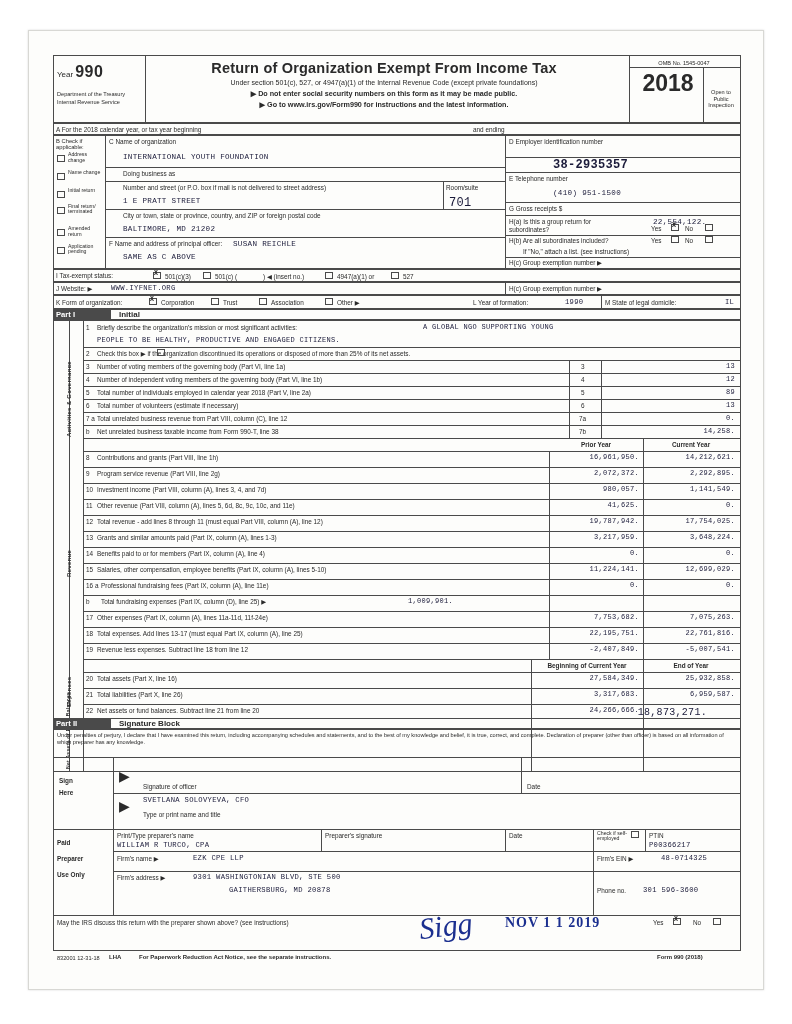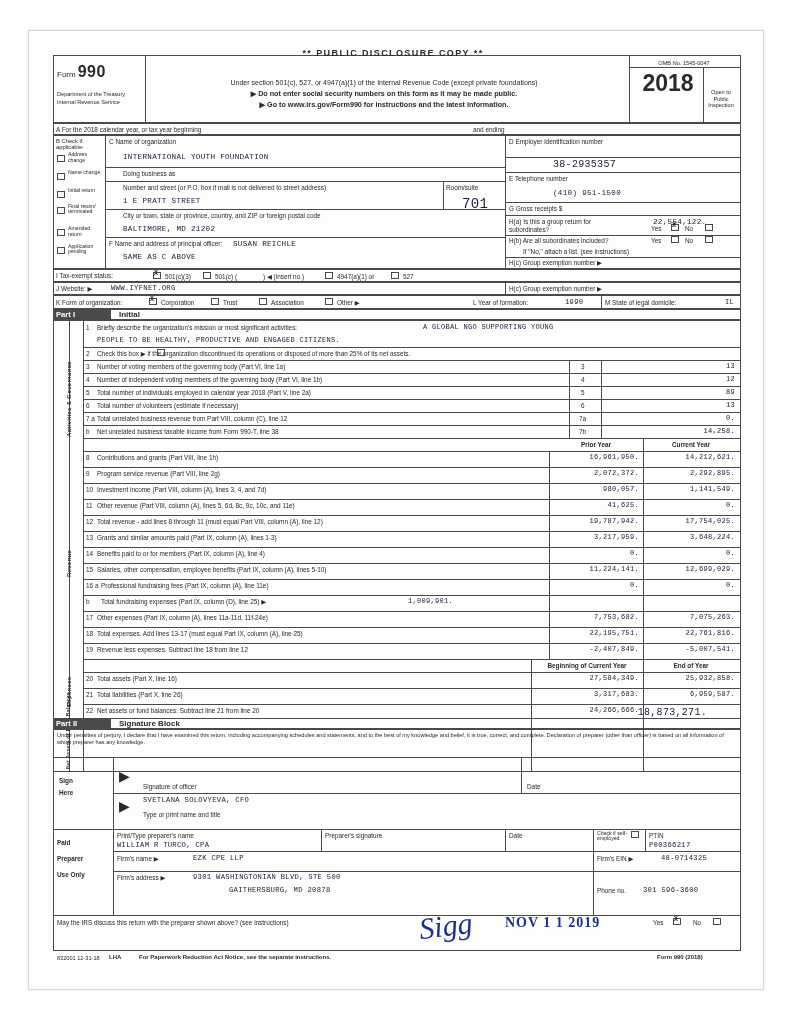--- a/index.html
+++ b/index.html
@@ -157,27 +157,27 @@
 <body>
 
 <div class="page">
   <div class="scan">
     <div class="form">
 
       <div class="bx" style="left:0;top:8px;width:688px;height:68px;"></div>
       <div class="vl" style="left:92px;top:8px;height:68px;"></div>
       <div class="vl" style="left:576px;top:8px;height:68px;"></div>
 
-      <div class="pubdisc">** PUBLIC DISCLOSURE COPY **</div>
+      <div class="mainTitle">Return of Organization Exempt From Income Tax</div>
       <div class="subTitle">Under section 501(c), 527, or 4947(a)(1) of the Internal Revenue Code (except private foundations)</div>
       <div class="boldnote">▶ Do not enter social security numbers on this form as it may be made public.</div>
       <div class="boldnote2">▶ Go to www.irs.gov/Form990 for instructions and the latest information.</div>
 
       <div class="formNo">
-        <span class="f1">Form</span>
+        <span class="f1">Year</span>
         <span class="f2">990</span>
       </div>
       <div class="deptlines">
         Department of the Treasury<br>Internal Revenue Service
       </div>
 
       <div class="omb">OMB No. 1545-0047</div>
       <div class="yearBig">2018</div>
       <div class="vl" style="left:650px;top:20px;height:56px;"></div>
       <div class="hl" style="left:576px;top:20px;width:112px;"></div>
@@ -208,32 +208,32 @@
 
       <div class="lbl" style="left:56px;top:91px;">C  Name of organization</div>
       <div class="txt hand" style="left:70px;top:106px;font-size:7.6px;">INTERNATIONAL YOUTH FOUNDATION</div>
       <div class="hl" style="left:52px;top:120px;width:400px;"></div>
       <div class="lbl" style="left:70px;top:123px;">Doing business as</div>
       <div class="hl" style="left:52px;top:134px;width:400px;"></div>
       <div class="lbl" style="left:70px;top:137px;">Number and street (or P.O. box if mail is not delivered to street address)</div>
       <div class="vl" style="left:390px;top:134px;height:28px;"></div>
       <div class="lbl" style="left:393px;top:137px;">Room/suite</div>
       <div class="txt hand" style="left:70px;top:150px;font-size:7.6px;">1 E PRATT STREET</div>
-      <div class="txt hand" style="left:396px;top:150px;font-size:14px;margin-left:13px;">701</div>
+      <div class="txt hand" style="left:396px;top:150px;font-size:12px;">701</div>
       <div class="hl" style="left:52px;top:162px;width:400px;"></div>
       <div class="lbl" style="left:70px;top:165px;">City or town, state or province, country, and ZIP or foreign postal code</div>
       <div class="txt hand" style="left:70px;top:178px;font-size:7.6px;">BALTIMORE, MD  21202</div>
       <div class="hl" style="left:52px;top:190px;width:400px;"></div>
       <div class="lbl" style="left:56px;top:193px;">F  Name and address of principal officer:</div>
       <div class="txt hand" style="left:180px;top:193px;font-size:7.6px;">SUSAN REICHLE</div>
       <div class="txt hand" style="left:70px;top:206px;font-size:7.6px;">SAME AS C ABOVE</div>
 
       <div class="lbl" style="left:456px;top:91px;">D  Employer identification number</div>
       <div class="hl" style="left:452px;top:110px;width:236px;"></div>
-      <div class="txt hand" style="left:500px;top:112px;font-size:10px;">38-2935357</div>
+      <div class="txt hand" style="left:500px;top:112px;font-size:12px;font-weight:bold;">38-2935357</div>
       <div class="hl" style="left:452px;top:125px;width:236px;"></div>
       <div class="lbl" style="left:456px;top:128px;">E  Telephone number</div>
       <div class="txt hand" style="left:500px;top:142px;font-size:7.6px;">(410) 951-1500</div>
       <div class="hl" style="left:452px;top:155px;width:236px;"></div>
       <div class="lbl" style="left:456px;top:158px;">G  Gross receipts $</div>
       <div class="txt hand" style="left:600px;top:171px;font-size:7.6px;">22,554,122.</div>
       <div class="hl" style="left:452px;top:168px;width:236px;"></div>
 
       <div class="lbl" style="left:456px;top:171px;width:120px;white-space:normal;line-height:1.3;">H(a)  Is this a group return for subordinates?</div>
       <div class="lbl" style="left:598px;top:178px;">Yes</div>

